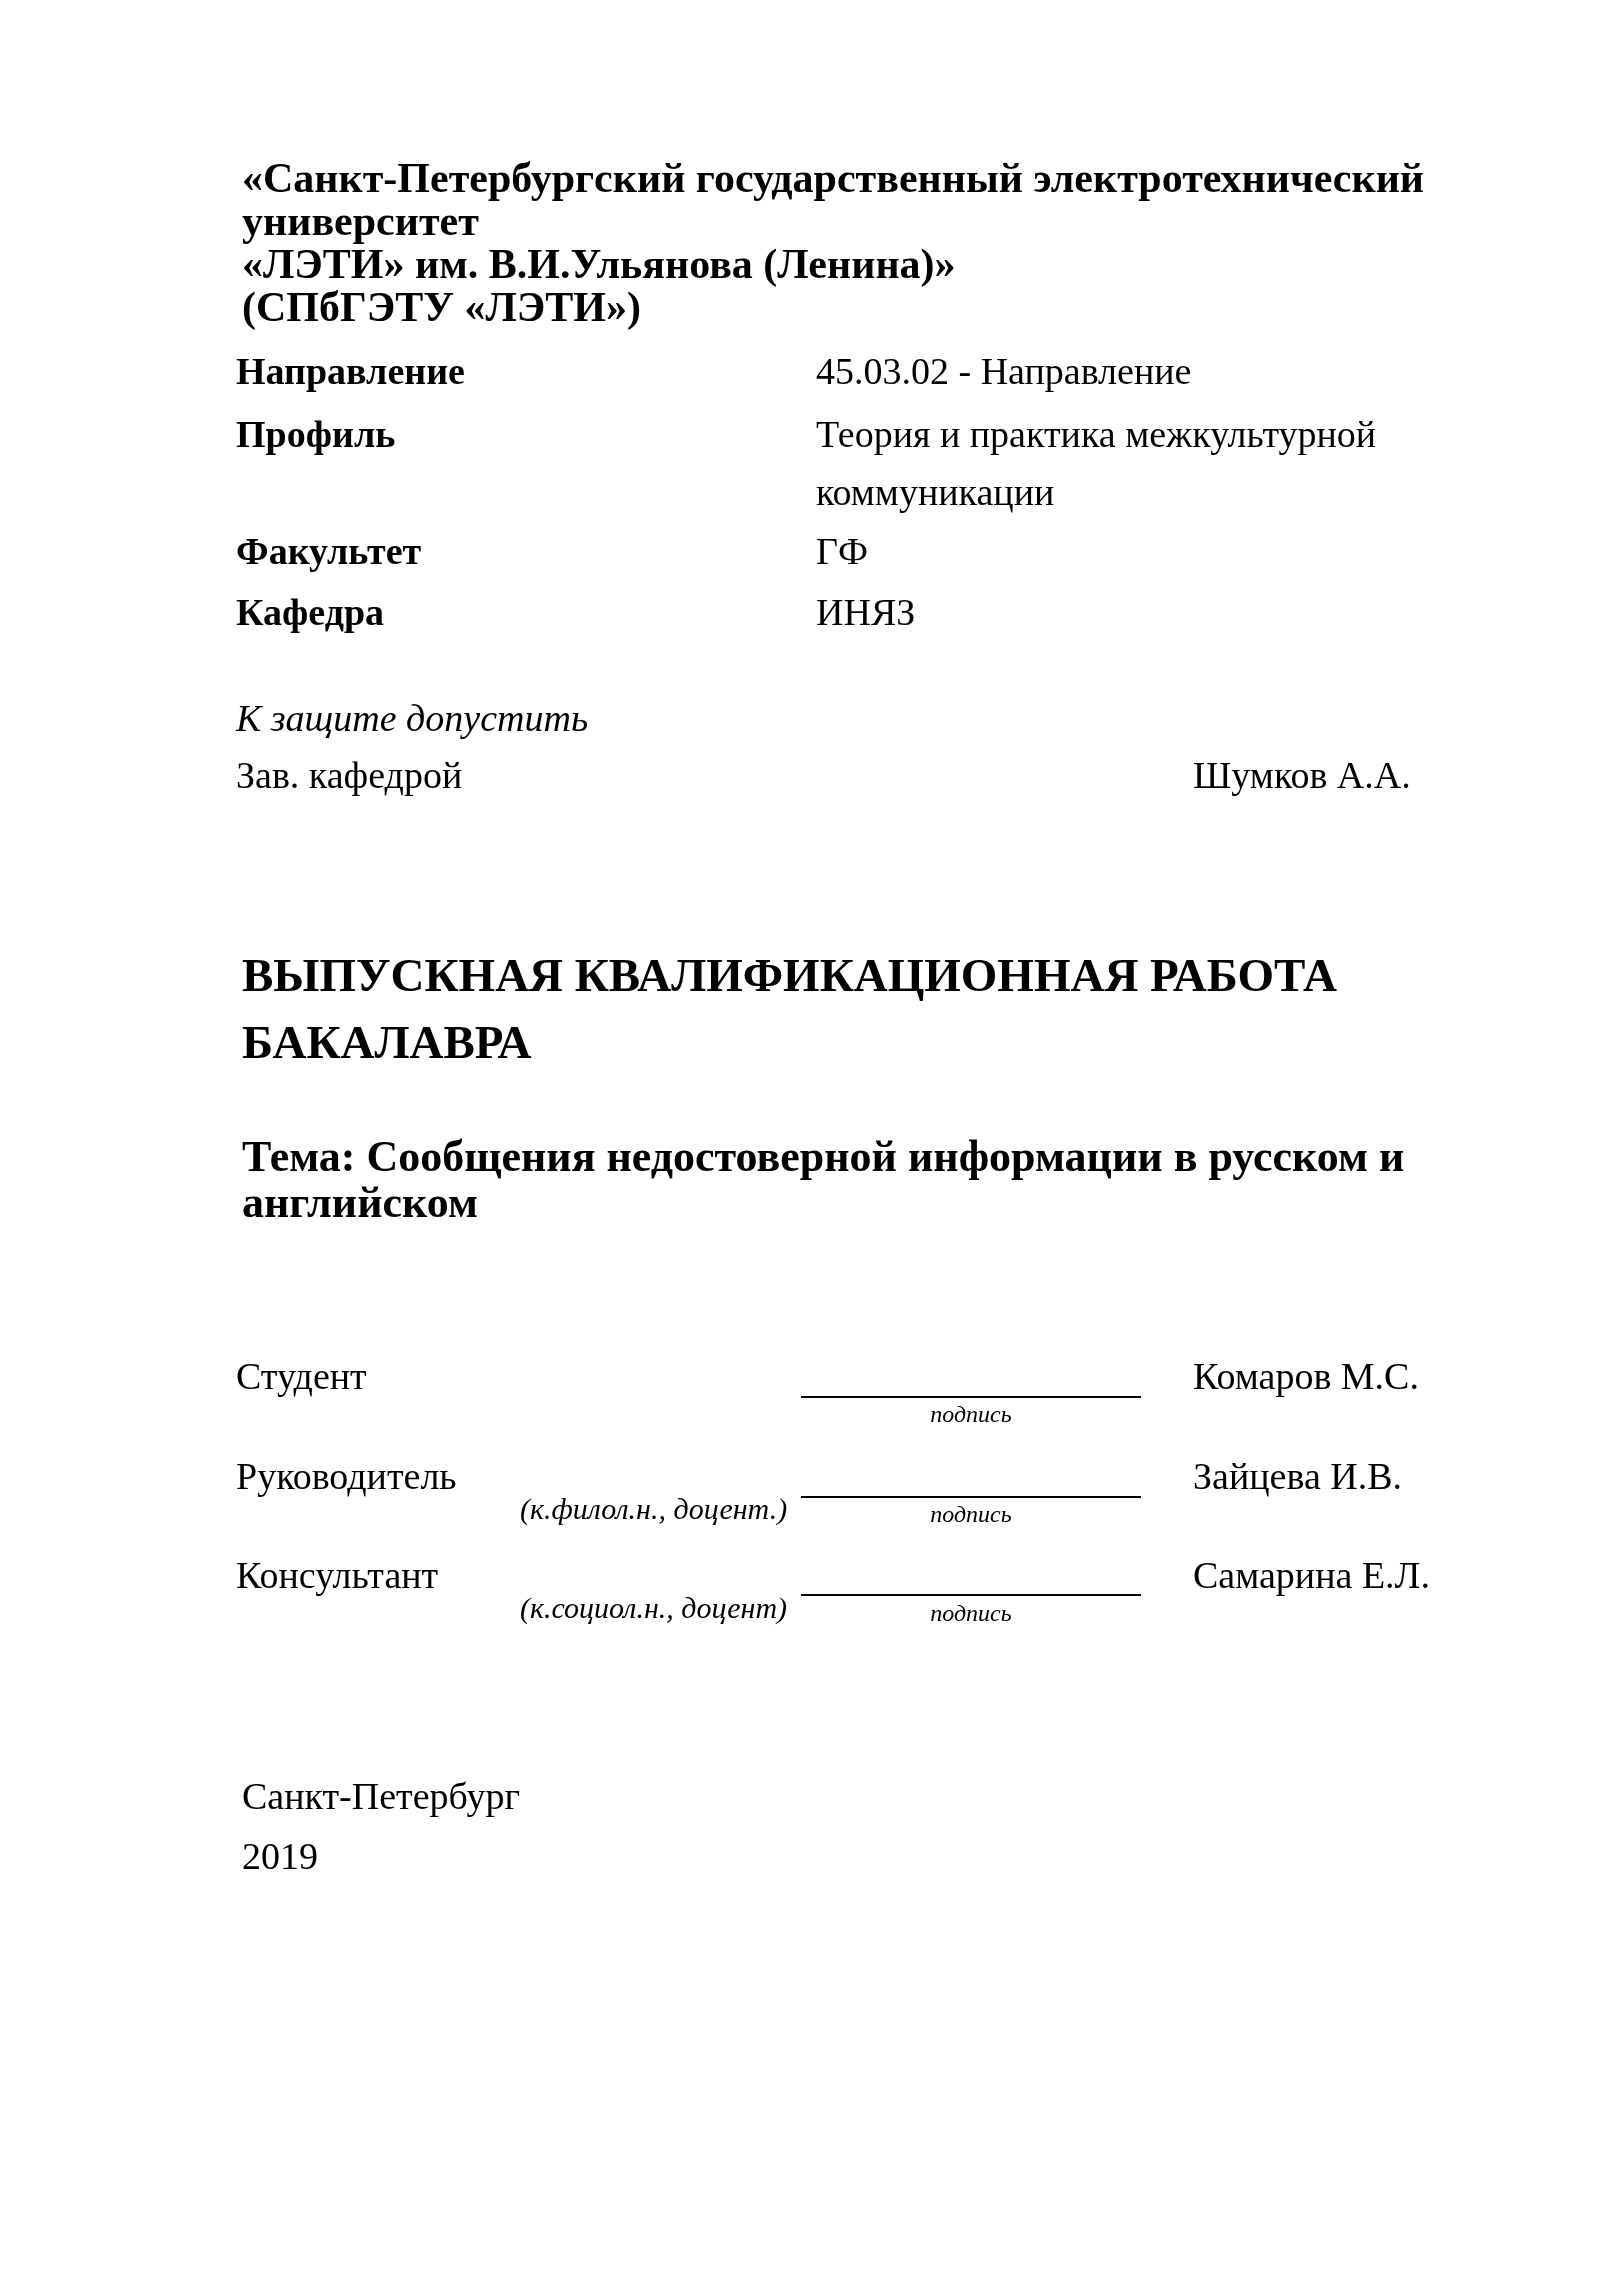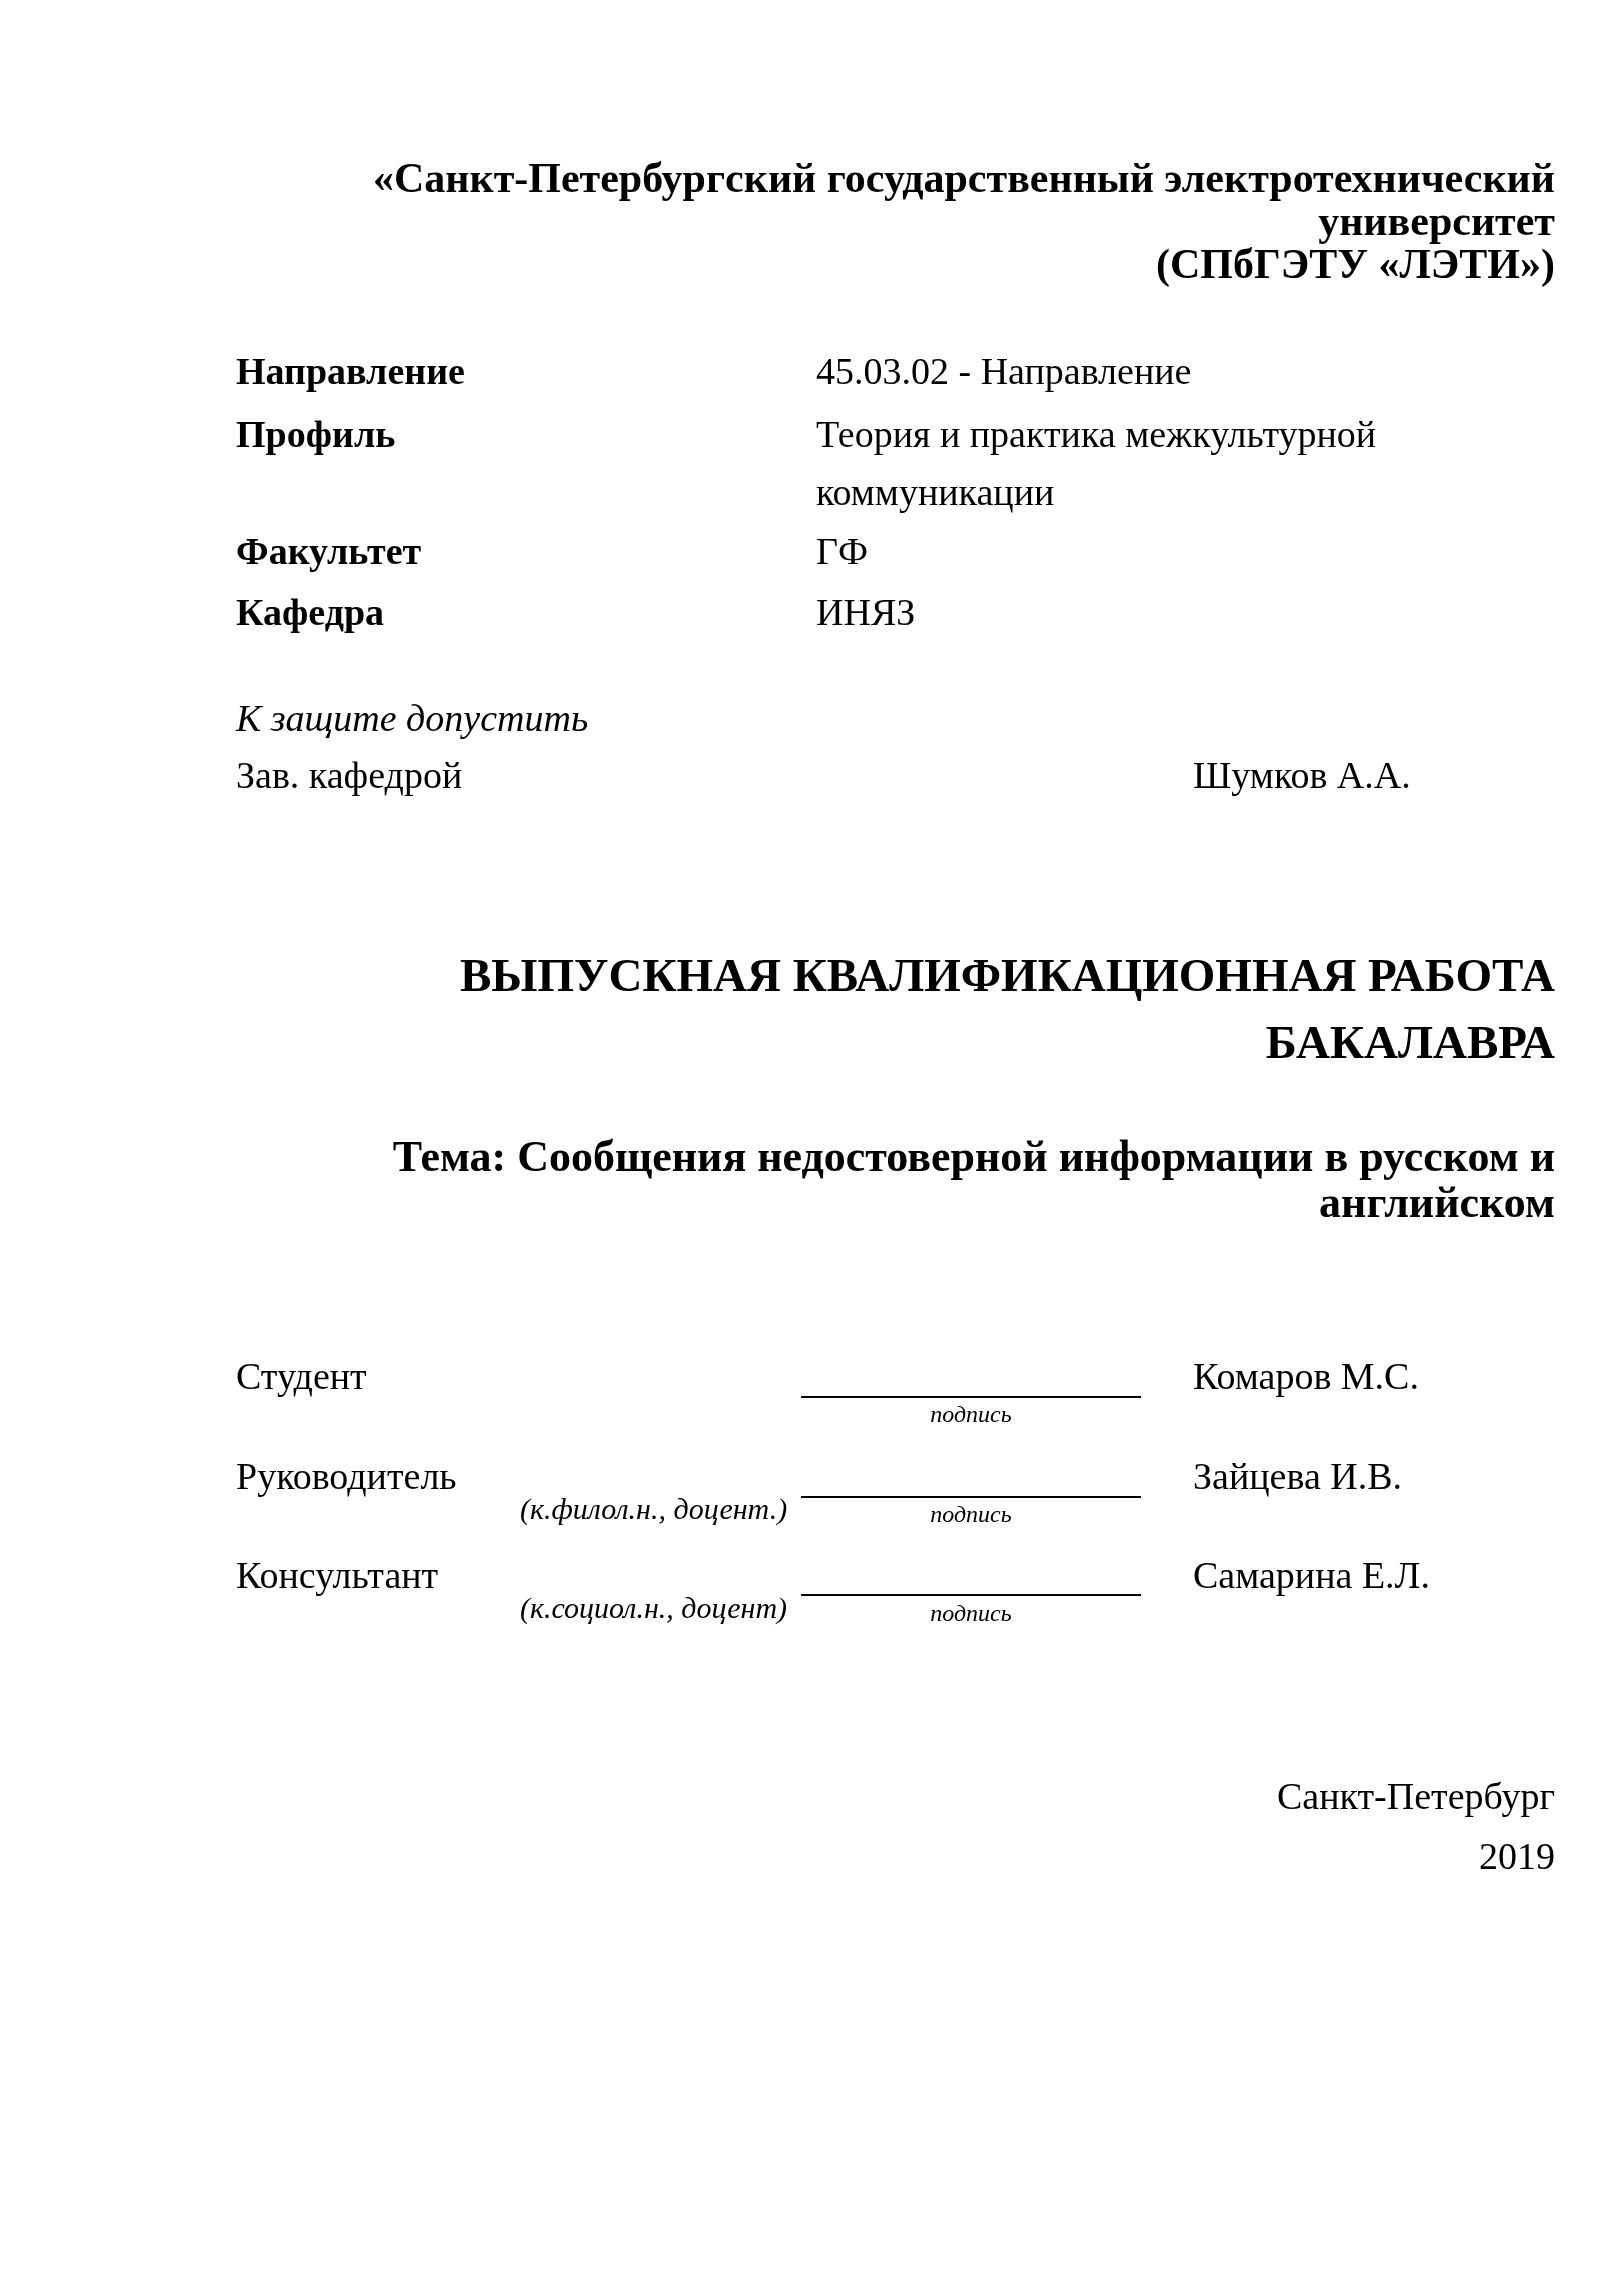--- a/index.html
+++ b/index.html
@@ -14,23 +14,23 @@
     background: #ffffff;
     color: #000000;
     font-family: "Liberation Serif", "DejaVu Serif", serif;
     overflow: hidden;
   }
   .abs { position: absolute; white-space: nowrap; }
 
   
   .centered-block {
     position: absolute;
-    left: 236px;
+    left: 242px;
     width: 1319px;
-    text-align: right;
+    text-align: left;
   }
 
   .header-line   { font-size: 42px; font-weight: bold; line-height: 43px; }
   .body-text     { font-size: 38px; line-height: 43px; }
   .bold          { font-weight: bold; }
   .italic        { font-style: italic; }
 
   .title-line    { font-size: 47px; font-weight: bold; line-height: 67px; }
   .topic-line    { font-size: 44px; font-weight: bold; line-height: 46px; }
 
@@ -45,20 +45,21 @@
     border-top: 2.4px solid #000000;
   }
 </style>
 </head>
 <body>
 
 <div id="page">
 
   <div class="centered-block" style="top: 157px;">
     <div class="header-line">«Санкт-Петербургский государственный электротехнический университет</div>
+    <div class="header-line">«ЛЭТИ» им. В.И.Ульянова (Ленина)»</div>
     <div class="header-line">(СПбГЭТУ «ЛЭТИ»)</div>
   </div>
 
   <div class="abs body-text bold" style="left: 236px; top: 350px;">Направление</div>
   <div class="abs body-text" style="left: 816px; top: 350px;">45.03.02 - Направление</div>
 
   <div class="abs body-text bold" style="left: 236px; top: 413px;">Профиль</div>
   <div class="abs body-text" style="left: 816px; top: 413px;">Теория и практика межкультурной</div>
 
   <div class="abs body-text" style="left: 816px; top: 471px;">коммуникации</div>

